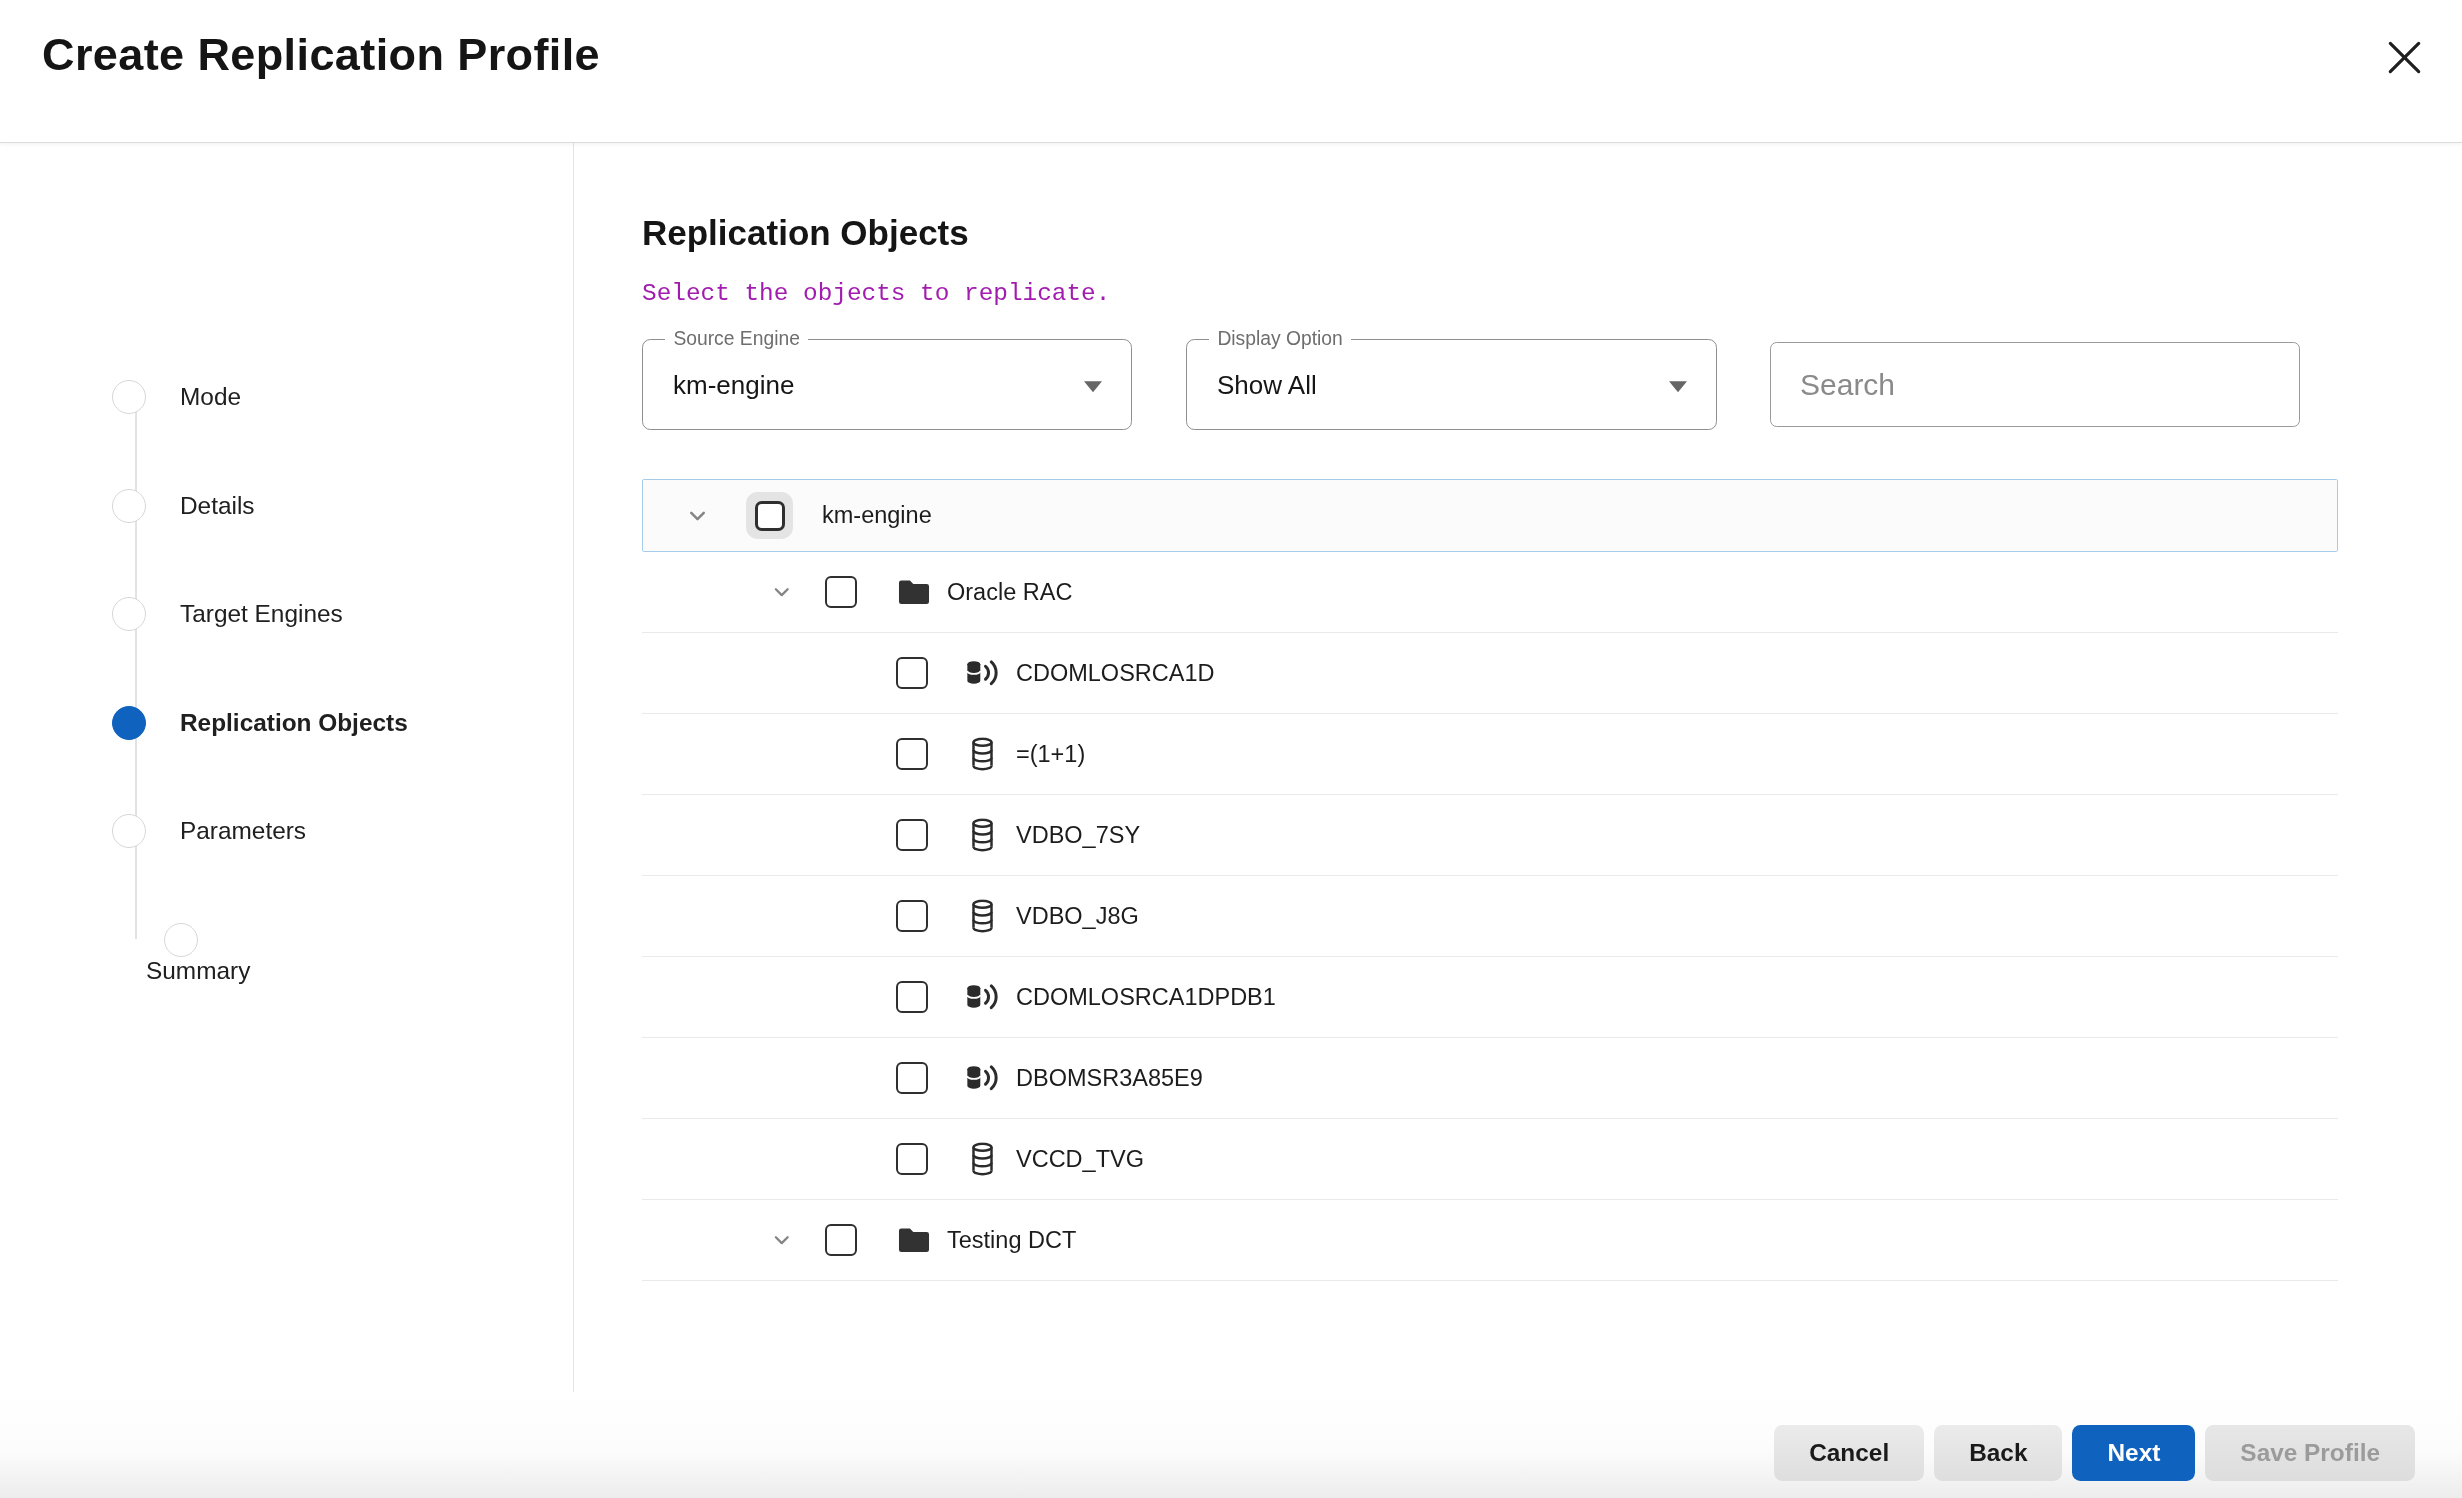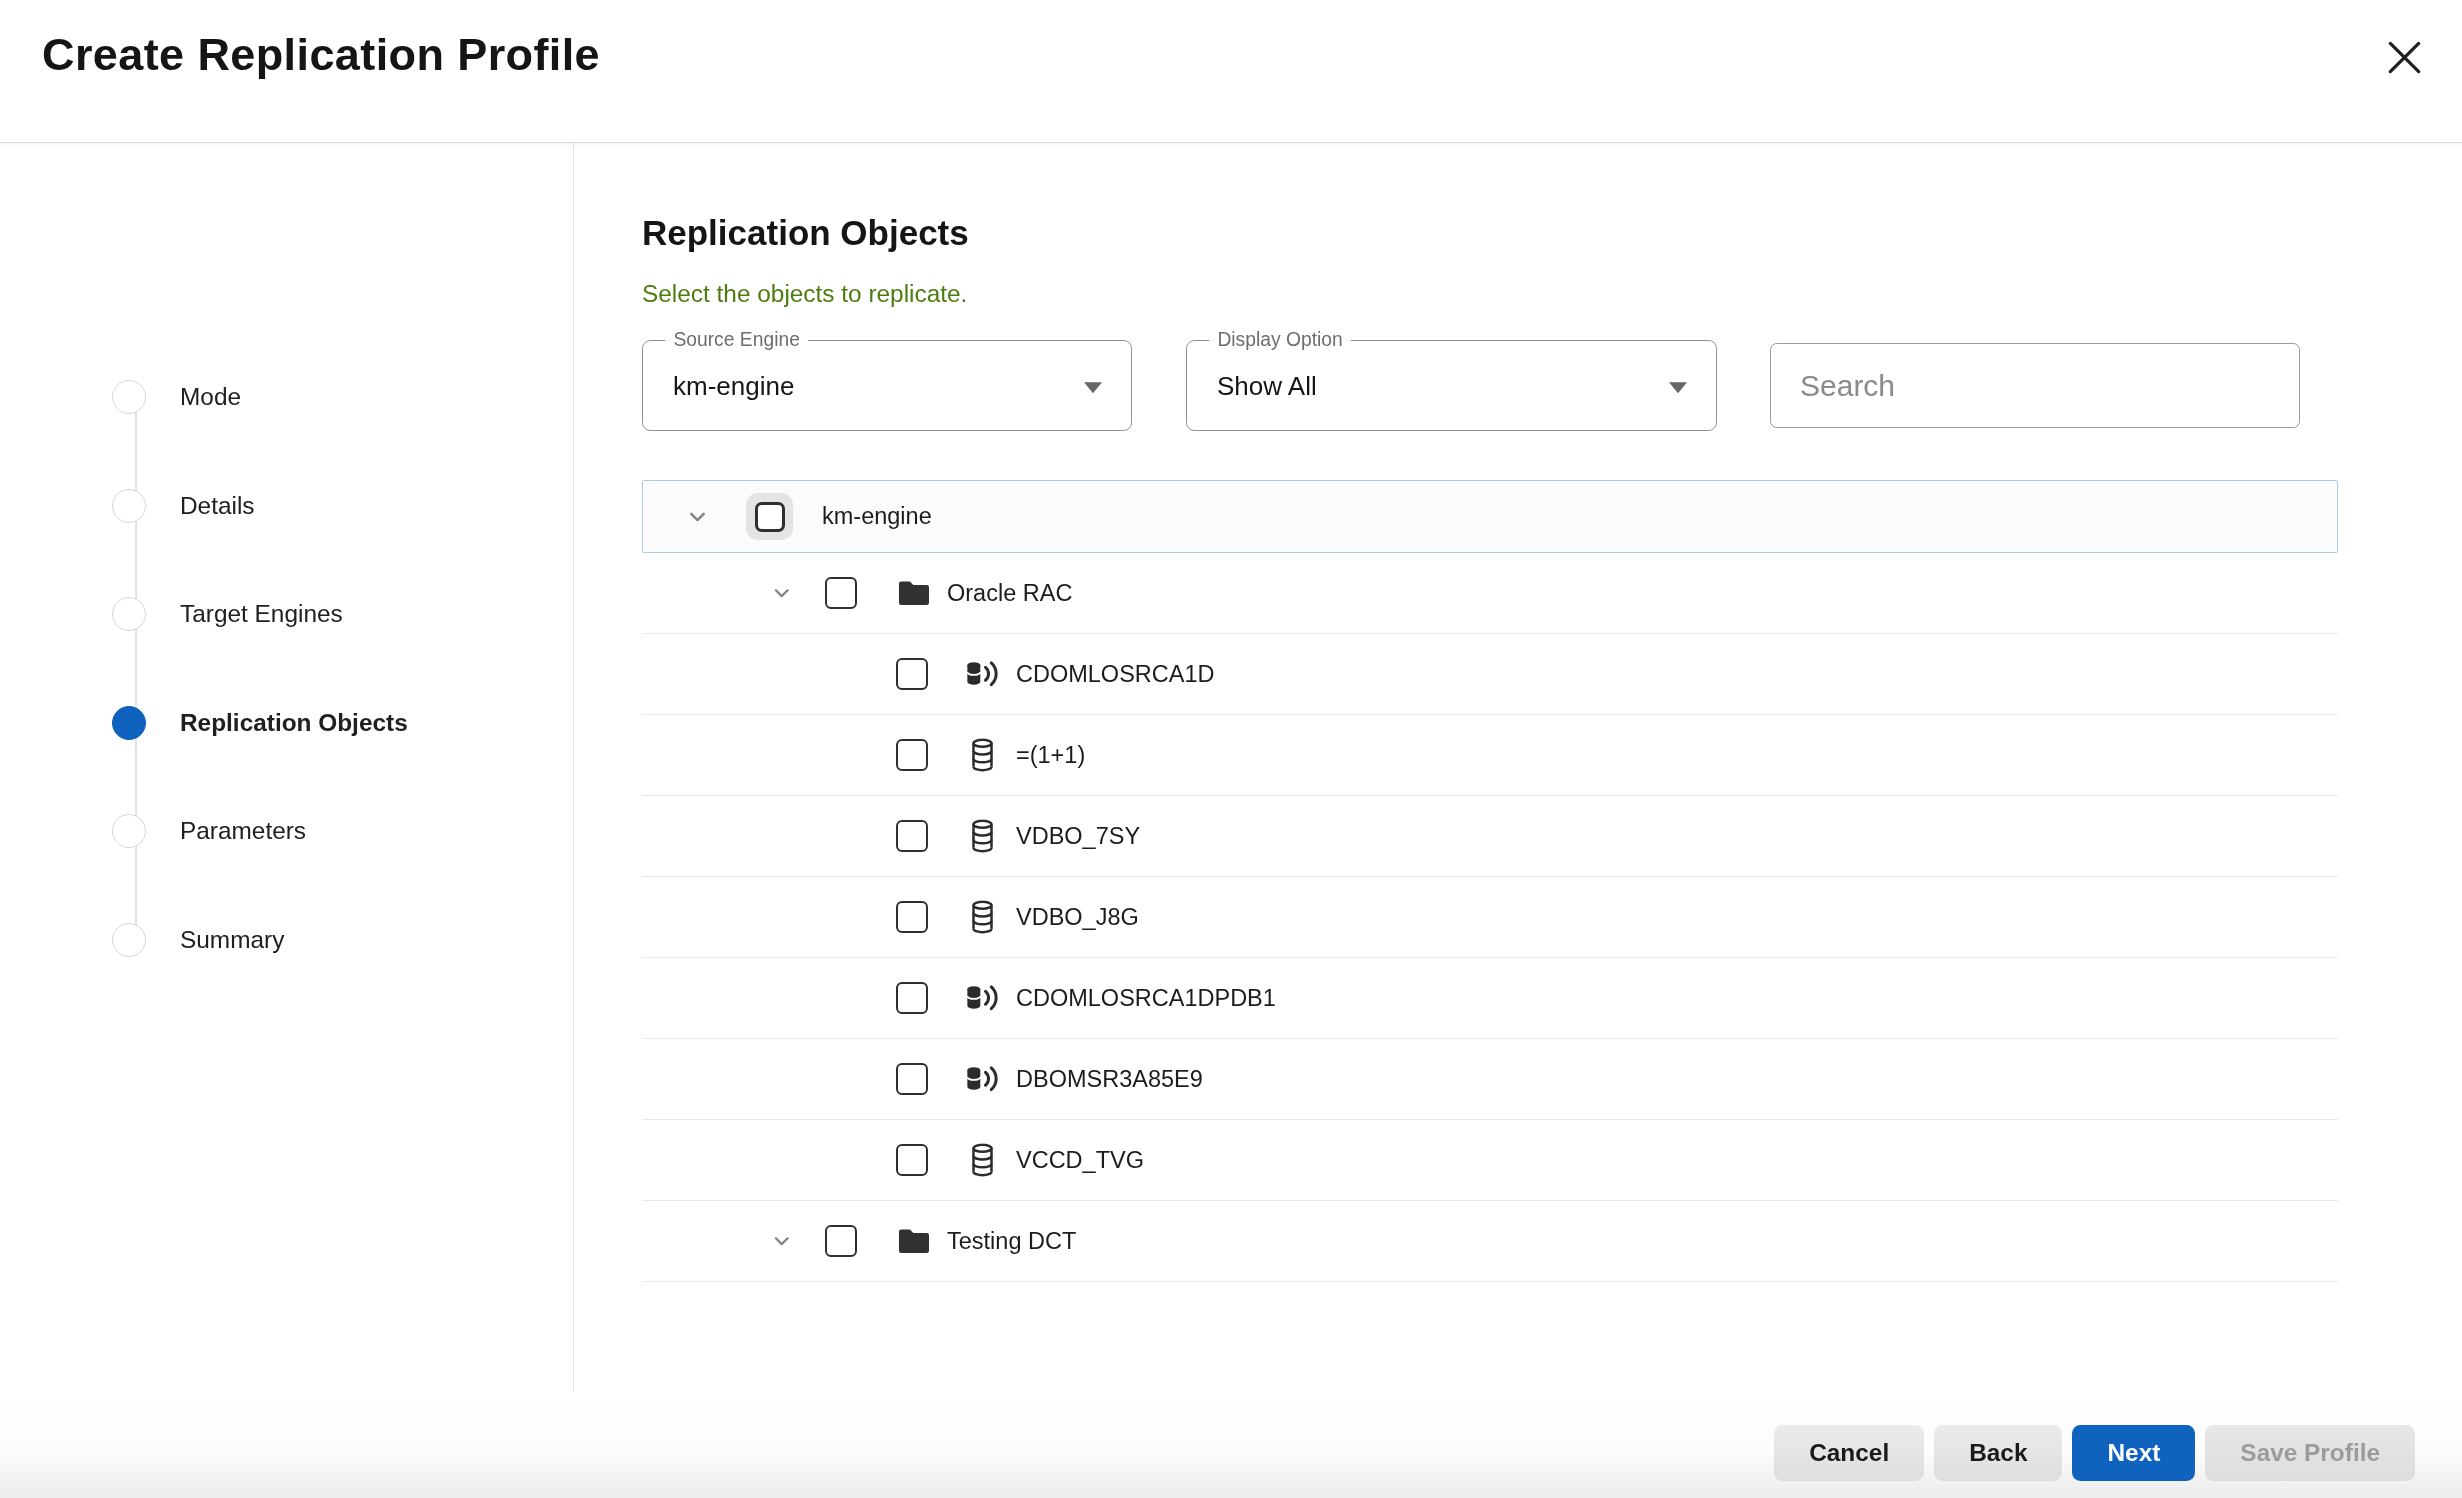--- a/index.html
+++ b/index.html
@@ -21,21 +21,21 @@
   .step-line { position:absolute; left:135px; top:254px; width:1.7px; height:542px; background:#e2e2e2; }
   .step { position:absolute; left:112px; display:flex; align-items:center; }
   .step-dot { width:34px; height:34px; border-radius:50%; background:#fff; border:1.7px solid #d7d7d7; flex:none; }
   .step.active .step-dot { background:#0f63be; border-color:#0f63be; }
   .step-label { margin-left:34px; font-size:24.4px; color:#202020; white-space:nowrap; }
   .step.active .step-label { font-weight:700; }
 
   
   .main { flex:1; padding-left:68px; position:relative; }
   .main h2 { margin-top:70px; font-size:35px; font-weight:700; color:#151515; }
-  .subtitle { margin-top:27px; font-size:24.4px; color:#4d7c0f; }
+  .subtitle { margin-top:27px; font-size:24.4px; color:#a21caf;font-family:Liberation Mono, monospace; }
 
   
   .filters { display:flex; margin-top:32px; align-items:flex-start; }
   .field { position:relative; height:91px; border:0.8px solid #8f8f8f; border-radius:8.4px; background:#fff; }
   .field.select { width:490px; margin-right:54px; cursor:pointer; }
   .field.select2 { width:531px; margin-right:53px; }
   .field-label { position:absolute; top:-11.8px; left:22px; background:#fff; padding:0 8.4px;
                  font-size:19.3px; color:#6e6e6e; white-space:nowrap; }
   .field-value { position:absolute; left:30px; top:50%; transform:translateY(-50%); font-size:26px; color:#161616; }
   .caret { position:absolute; right:29px; top:50%; transform:translateY(-35%);
@@ -138,21 +138,21 @@
       <span class="step-label">Target Engines</span>
     </div>
     <div class="step active" style="top:563px;">
       <span class="step-dot"></span>
       <span class="step-label">Replication Objects</span>
     </div>
     <div class="step" style="top:671px;">
       <span class="step-dot"></span>
       <span class="step-label">Parameters</span>
     </div>
-    <div class="step" style="top:780px;">
+    <div class="step" style="top:780px;flex-direction:column;">
       <span class="step-dot"></span>
       <span class="step-label">Summary</span>
     </div>
   </div>
 
   <div class="main">
     <h2>Replication Objects</h2>
     <div class="subtitle">Select the objects to replicate.</div>
 
     <div class="filters">

